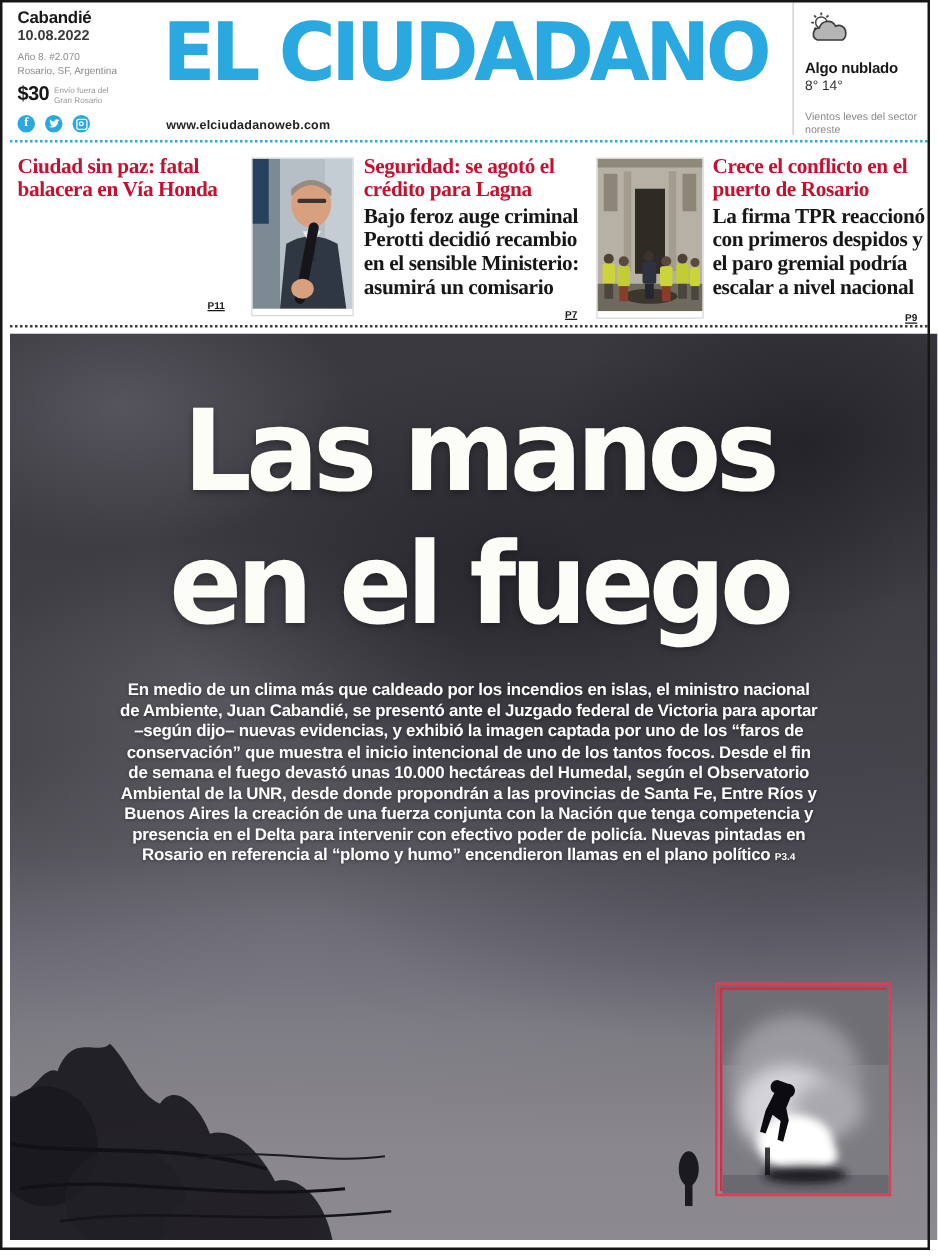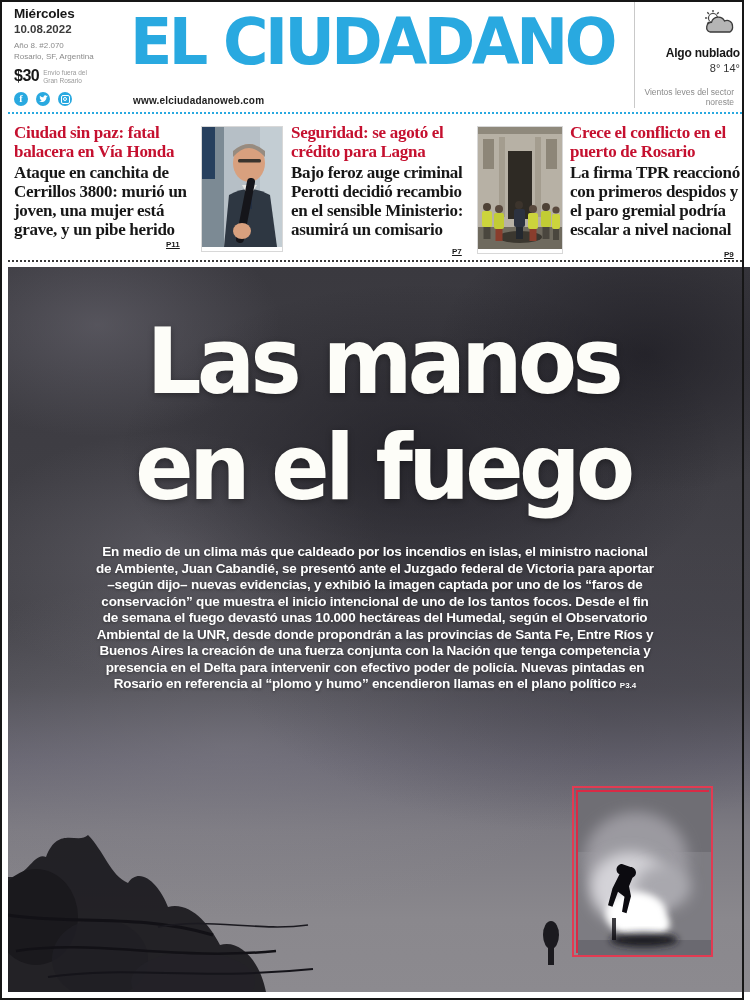--- a/index.html
+++ b/index.html
@@ -26,21 +26,21 @@
             border:1px solid #fff;border-radius:50%;}
   .masthead{position:absolute;left:130px;top:4px;width:505px;font-family:"DejaVu Sans",sans-serif;
             font-weight:800;font-size:62px;letter-spacing:-3.5px;color:#29a9e0;white-space:nowrap;
             transform:scaleY(1.04);transform-origin:left top;}
   .tagline{position:absolute;left:420px;top:72px;width:182px;text-align:right;
            font-family:"DejaVu Sans",sans-serif;font-style:italic;font-weight:bold;
            font-size:16px;color:#29a9e0;}
   .website{position:absolute;left:133px;top:95px;font-size:10px;font-weight:bold;color:#222;
            letter-spacing:.2px;}
   .wx-divider{position:absolute;left:634px;top:2px;width:1px;height:106px;background:#c9c9c9;}
-  .weather{position:absolute;left:644px;top:8px;width:96px;text-align:right;}
+  .weather{position:absolute;left:644px;top:8px;width:96px;}
   .wx-cond{font-size:12px;font-weight:bold;color:#171717;margin-top:4px;letter-spacing:-.2px;}
   .wx-temp{font-size:11px;color:#333;margin-top:2px;}
   .wx-wind{font-size:8.5px;color:#8a8a8a;margin-top:13px;line-height:10px;width:90px;}
   .dotted-cyan{position:absolute;left:8px;top:112px;width:734px;border-top:2px dotted #29a9e0;}
 
   
   .teaser{position:absolute;top:124px;font-family:"Liberation Serif","DejaVu Serif",serif;}
   .t1{left:14px;width:184px;} .t2{left:291px;width:178px;} .t3{left:570px;width:172px;}
   .t-head{font-size:17px;line-height:18.5px;font-weight:bold;color:#c5102f;letter-spacing:-.3px;}
   .t-sum{font-size:17px;line-height:19px;font-weight:bold;color:#171717;letter-spacing:-.3px;margin-top:2px;}
@@ -75,21 +75,21 @@
   .inset-inner{position:absolute;inset:2px;border:2px solid #d92b46;box-sizing:border-box;}
   .inset-inner svg{display:block;}
 </style>
 </head>
 <body>
 
 <div class="page">
   <div class="frame"></div>
 
   <div class="dateblock">
-    <div class="day">Miércoles</div>
+    <div class="day">Cabandié</div>
     <div class="date">10.08.2022</div>
     <div class="edition">Año 8. #2.070</div>
     <div class="place">Rosario, SF, Argentina</div>
     <div class="pricerow">
       <div class="price">$30</div>
       <div class="pricenote">Envío fuera del Gran Rosario</div>
     </div>
   </div>
 
   <div class="social">
@@ -129,21 +129,20 @@
     </svg>
     <div class="wx-cond">Algo nublado</div>
     <div class="wx-temp">8° 14°</div>
     <div class="wx-wind">Vientos leves del sector noreste</div>
   </div>
 
   <div class="dotted-cyan"></div>
 
   <div class="teaser t1">
     <div class="t-head">Ciudad sin paz: fatal balacera en Vía Honda</div>
-    <div class="t-sum">Ataque en canchita de Cerrillos 3800: murió un joven, una mujer está grave, y un pibe herido</div>
   </div>
   <div class="pref pref1">P11</div>
 
   <div class="tphoto pa">
     <svg width="80" height="120" viewBox="0 0 80 120">
       <rect width="80" height="120" fill="#b6bfc6"></rect>
       <rect x="0" width="22" height="120" fill="#7c8a94"></rect>
       <rect x="0" width="13" height="52" fill="#27405e"></rect>
       <rect x="58" width="22" height="120" fill="#c3cdd3"></rect>
       <ellipse cx="47" cy="36" rx="16" ry="19" fill="#d8a07e"></ellipse>

